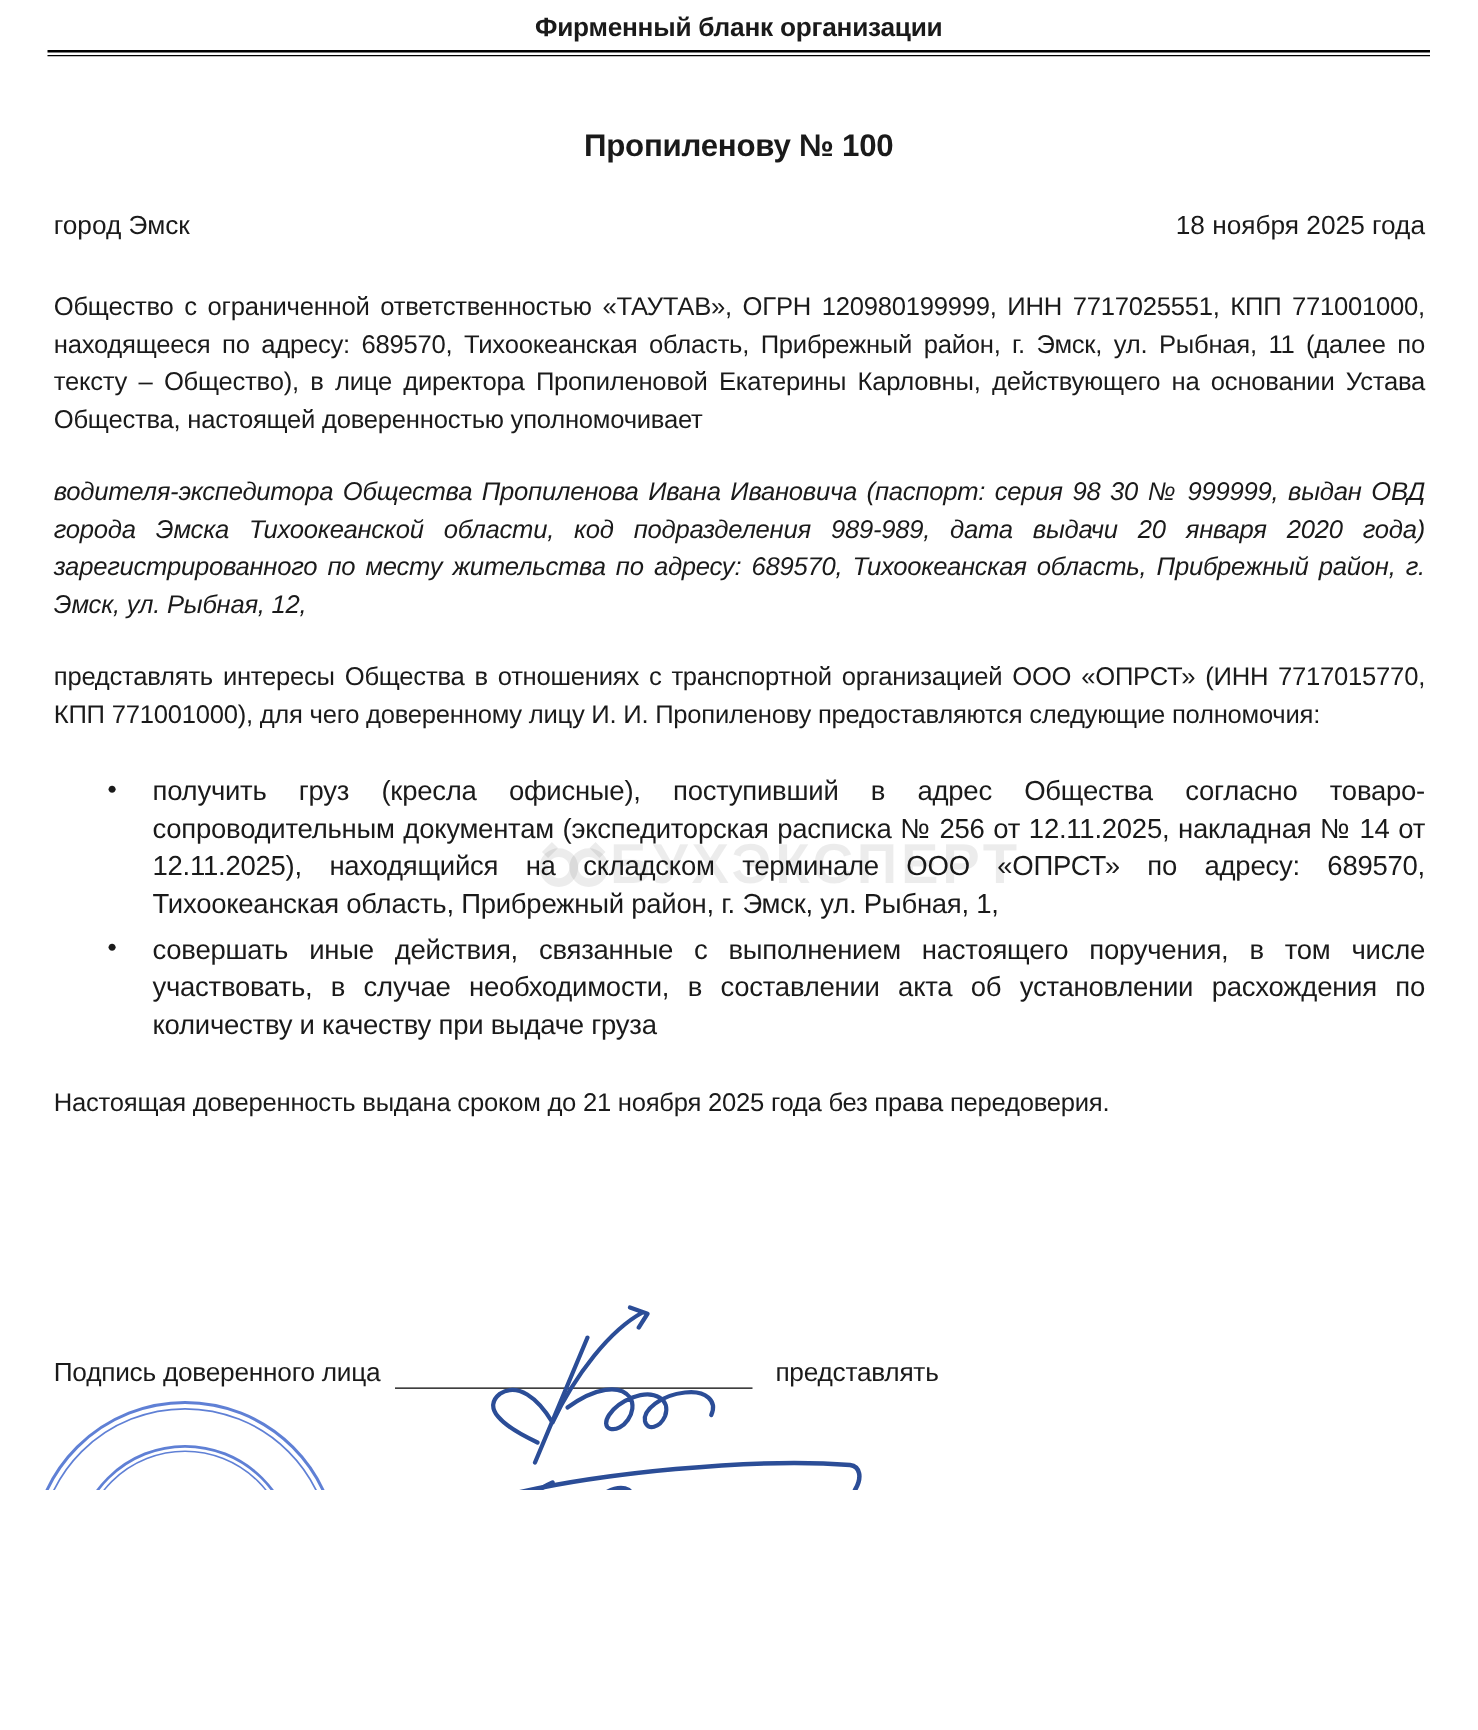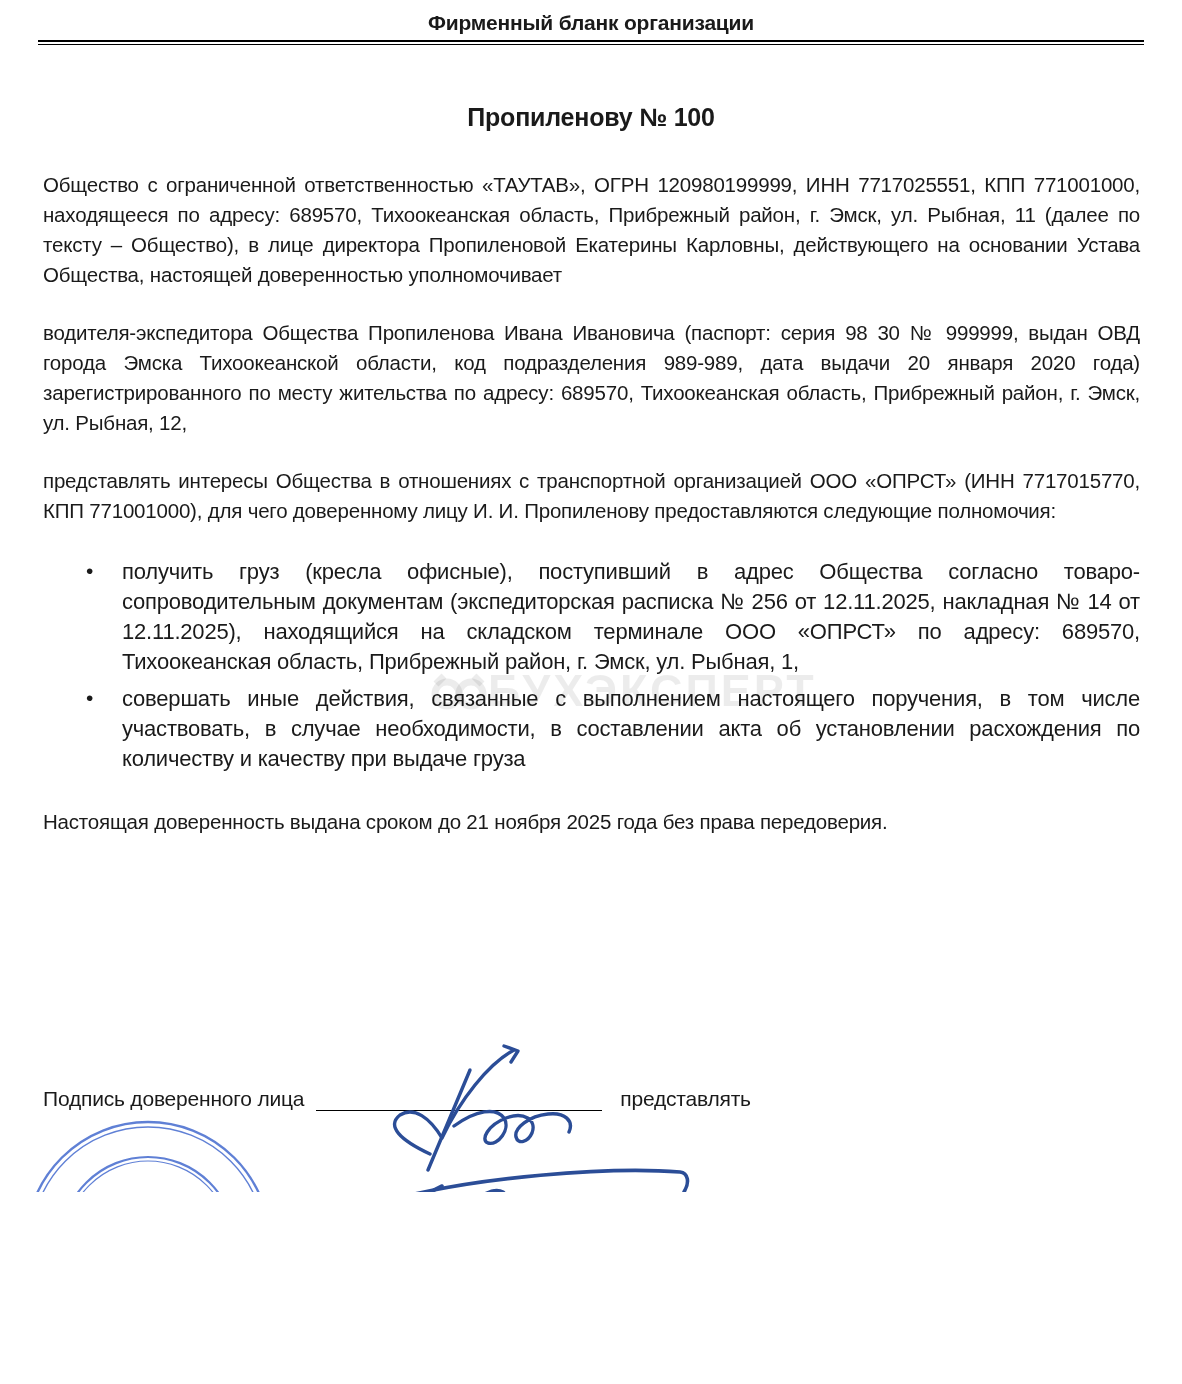--- a/index.html
+++ b/index.html
@@ -7,21 +7,21 @@
     position:relative; width:1182px; height:1192px; background:#ffffff;
     font-family:"Liberation Sans","DejaVu Sans",sans-serif;
     color:#1a1a1a; overflow:hidden;
   }
   .letterhead { padding-top:11px; text-align:center; font-size:21px; font-weight:700; letter-spacing:-0.2px; }
   .rule { margin:5px 38px 0 38px; height:2px; border-top:2.5px solid #000; border-bottom:1.3px solid #000; }
   .title { margin:58px 43px 0 43px; text-align:center; font-size:25px; font-weight:700; letter-spacing:-0.2px; }
   .meta-row { margin:37px 42px 0 43px; display:flex; justify-content:space-between; font-size:21px; }
   .body-text { margin-left:43px; margin-right:42px; font-size:20.5px; line-height:30px; letter-spacing:-0.2px; text-align:justify; }
   .p1 { margin-top:38px; }
-  .p2 { margin-top:28px; }
+  .p2 { margin-top:28px;font-style:italic; }
   .p3 { margin-top:28px; }
   ul.powers { margin:31px 42px 0 43px; padding:0; list-style:none; }
   ul.powers li { position:relative; margin-left:79px; font-size:22px; line-height:30px; letter-spacing:-0.2px; text-align:justify; }
   ul.powers li + li { margin-top:7px; }
   ul.powers li::before { content:"•"; position:absolute; left:-36px; top:-1px; font-size:21px; }
   .validity { margin-top:33px; }
   .sig-row { position:absolute; left:43px; display:flex; align-items:flex-end; font-size:21px; letter-spacing:-0.2px; z-index:2; }
   .sig-line { border-bottom:1.6px solid #000; height:24px; }
   .watermark {
     position:absolute; left:430px; top:662px; display:flex; align-items:center; 
@@ -34,20 +34,24 @@
 </head>
 <body>
 
 <div class="page">
 
   <div class="letterhead">Фирменный бланк организации</div>
   <div class="rule"></div>
 
   <div class="title">Пропиленову № 100</div>
 
+  <div class="meta-row">
+    <span>город Эмск</span>
+    <span>18 ноября 2025 года</span>
+  </div>
 
   <p class="body-text p1">Общество с ограниченной ответственностью «ТАУТАВ», ОГРН 120980199999, ИНН 7717025551, КПП 771001000, находящееся по адресу: 689570, Тихоокеанская область, Прибрежный район, г. Эмск, ул. Рыбная, 11 (далее по тексту – Общество), в лице директора Пропиленовой Екатерины Карловны, действующего на основании Устава Общества, настоящей доверенностью уполномочивает</p>
   <p class="body-text p2">водителя-экспедитора Общества Пропиленова Ивана Ивановича (паспорт: серия 98 30 № 999999, выдан ОВД города Эмска Тихоокеанской области, код подразделения 989-989, дата выдачи 20 января 2020 года) зарегистрированного по месту жительства по адресу: 689570, Тихоокеанская область, Прибрежный район, г. Эмск, ул. Рыбная, 12,</p>
   <p class="body-text p3">представлять интересы Общества в отношениях с транспортной организацией ООО «ОПРСТ» (ИНН 7717015770, КПП 771001000), для чего доверенному лицу И. И. Пропиленову предоставляются следующие полномочия:</p>
 
   <ul class="powers">
     <li>получить груз (кресла офисные), поступивший в адрес Общества согласно товаро-сопроводительным документам (экспедиторская расписка № 256 от 12.11.2025, накладная № 14 от 12.11.2025), находящийся на складском терминале ООО «ОПРСТ» по адресу: 689570, Тихоокеанская область, Прибрежный район, г. Эмск, ул. Рыбная, 1,</li>
     <li>совершать иные действия, связанные с выполнением настоящего поручения, в том числе участвовать, в случае необходимости, в составлении акта об установлении расхождения по количеству и качеству при выдаче груза</li>
   </ul>
 

